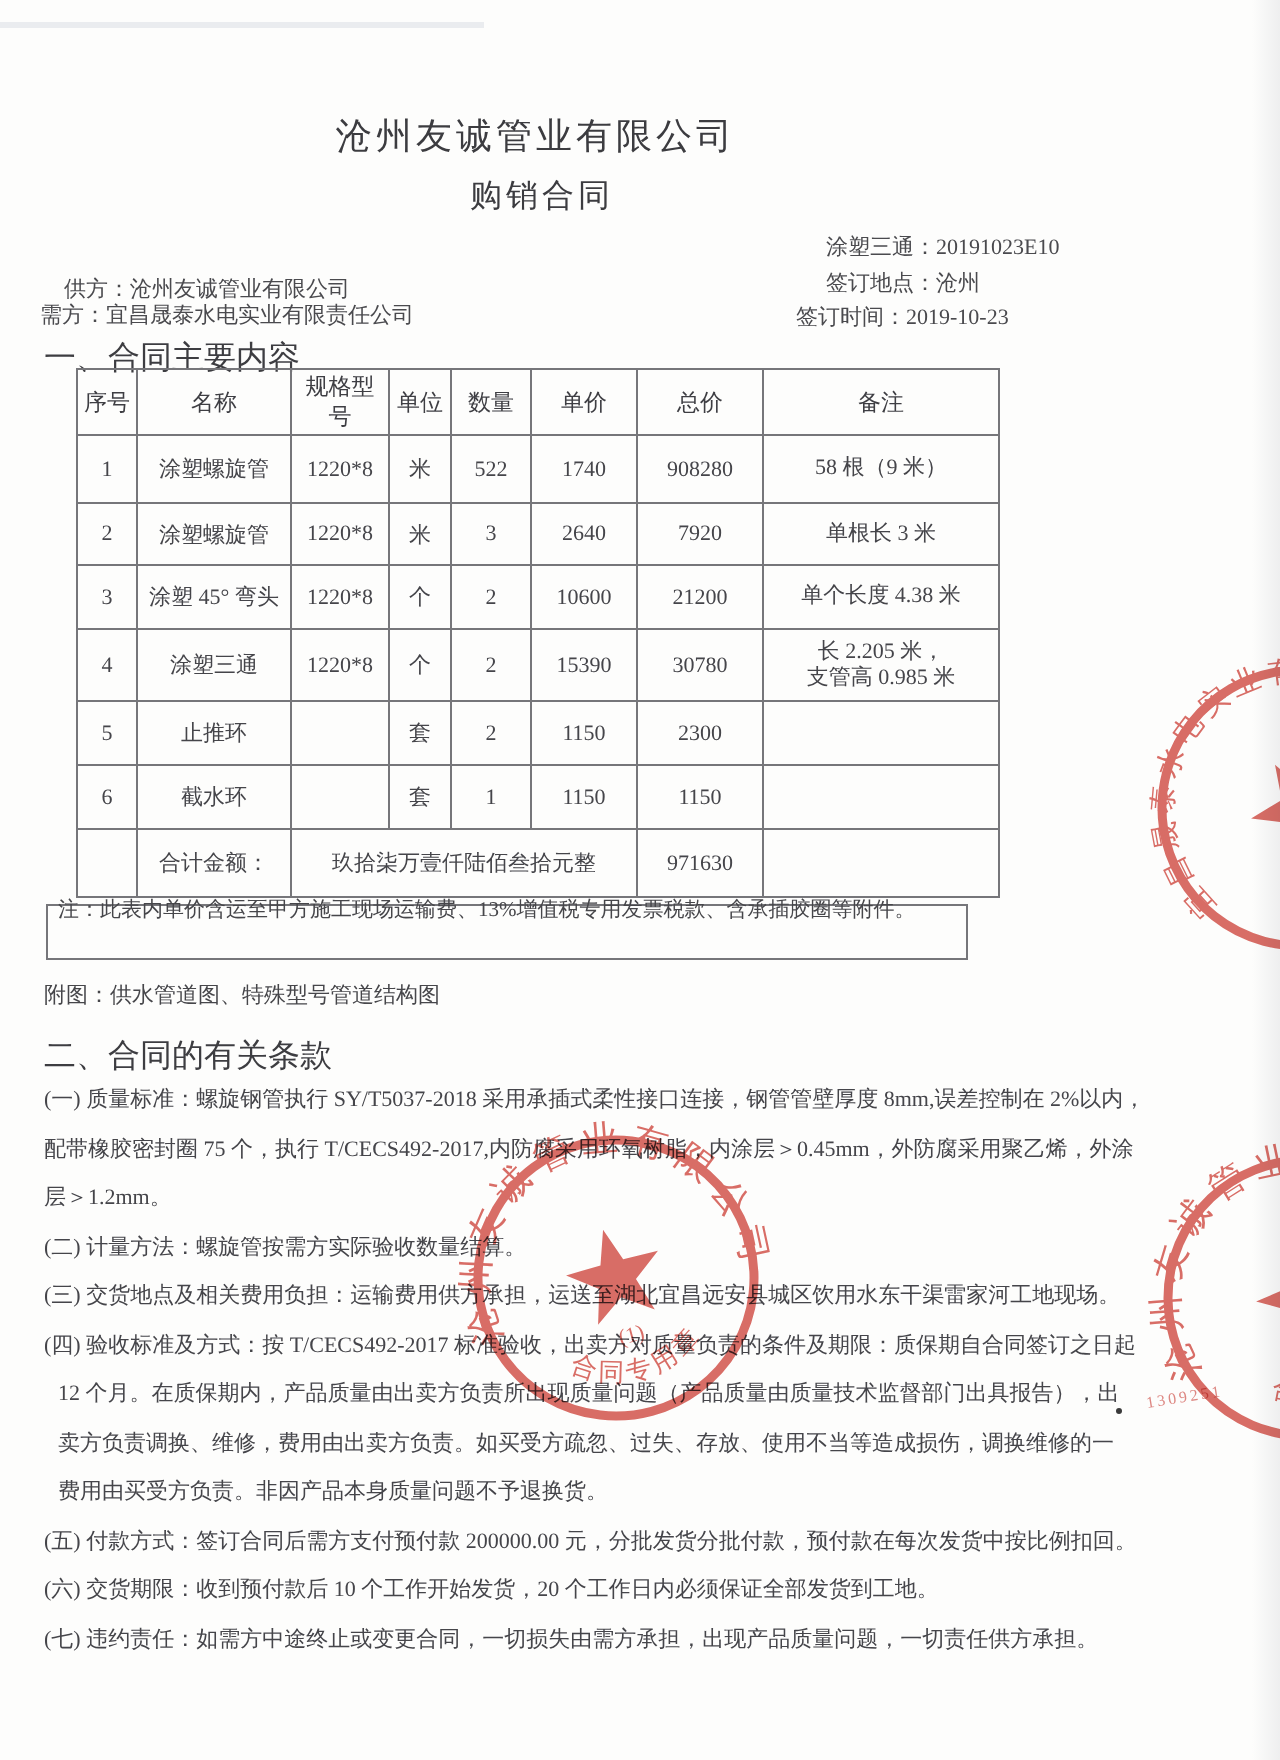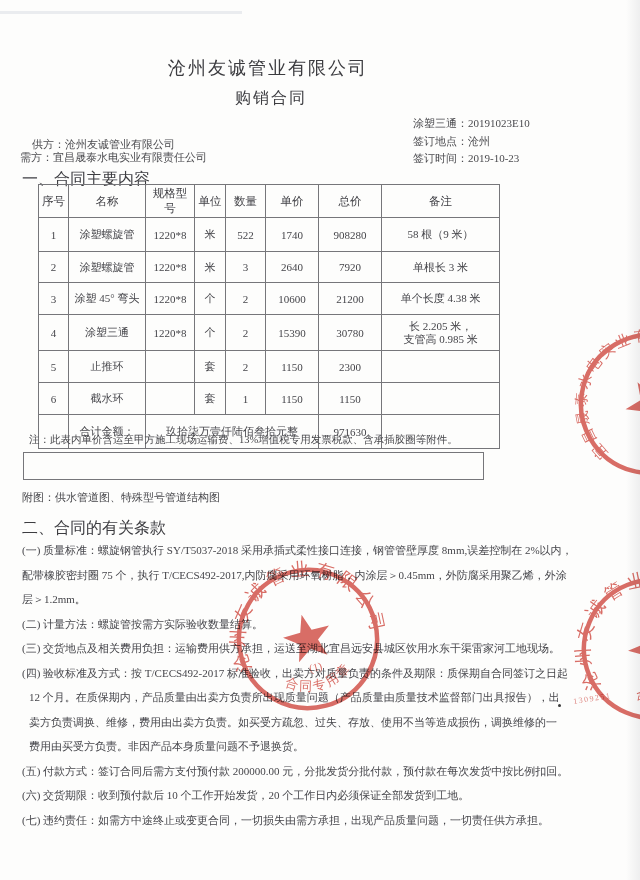--- a/index.html
+++ b/index.html
@@ -17,21 +17,21 @@
   .sec-head{font-size:16px;color:#3d3d41;white-space:nowrap;}
   
   #tblwrap{left:23px;top:184px;padding-left:15px;}
   table{border-collapse:collapse;table-layout:fixed;width:461px;background:transparent;}
   td,th{border:1px solid #76767a;font-weight:normal;font-size:11px;color:#45454a;
     text-align:center;vertical-align:middle;padding:0 2px;overflow:hidden;}
   th{font-size:11.5px;color:#3e3e43;}
   td.c7{white-space:pre-line;line-height:13px;}
   .notebox{left:23px;top:452px;width:461px;height:28px;border:1px solid #76767a;
     box-sizing:border-box;}
-  .notetext{left:29px;top:433px;font-size:10.5px;color:#46464a;white-space:nowrap;}
+  .notetext{left:29px;top:448px;font-size:10.5px;color:#46464a;white-space:nowrap;}
   .plain{font-size:11px;color:#46464a;white-space:nowrap;}
   
   #terms{left:22px;top:545px;width:600px;}
   .term-line{font-size:11px;line-height:11px;color:#45454a;white-space:nowrap;
     margin-bottom:13.5px;}
   .term-line.ind{margin-left:7px;}
   
   .stamp{mix-blend-mode:multiply;opacity:0.85;}
   .stamp text{font-family:"Liberation Serif","DejaVu Serif",serif;}
   .digits{font-size:8px;color:#d4605a;letter-spacing:1.5px;opacity:0.75;
@@ -49,21 +49,21 @@
   <div class="abs scan-strip-top"></div>
   <div class="abs scan-strip-right"></div>
 
   <div class="abs title1">沧州友诚管业有限公司</div>
   <div class="abs title2">购销合同</div>
 
   <div class="abs info" style="left:20px;top:137px;margin-left:12px;">供方：沧州友诚管业有限公司</div>
   <div class="abs info" style="left:20px;top:150px;">需方：宜昌晟泰水电实业有限责任公司</div>
   <div class="abs info" style="left:413px;top:116px;">涂塑三通：20191023E10</div>
   <div class="abs info" style="left:413px;top:134px;">签订地点：沧州</div>
-  <div class="abs info" style="left:413px;top:151px;">签订时间：2019-10-23</div>
+  <div class="abs info" style="left:398px;top:151px;">签订时间：2019-10-23</div>
 
   <div class="abs sec-head" style="left:22px;top:169px;">一、合同主要内容</div>
 
   <div class="abs" id="tblwrap">
     <table>
       <colgroup>
         <col style="width:30px">
           <col style="width:77px">
           <col style="width:49px">
         <col style="width:31px">

